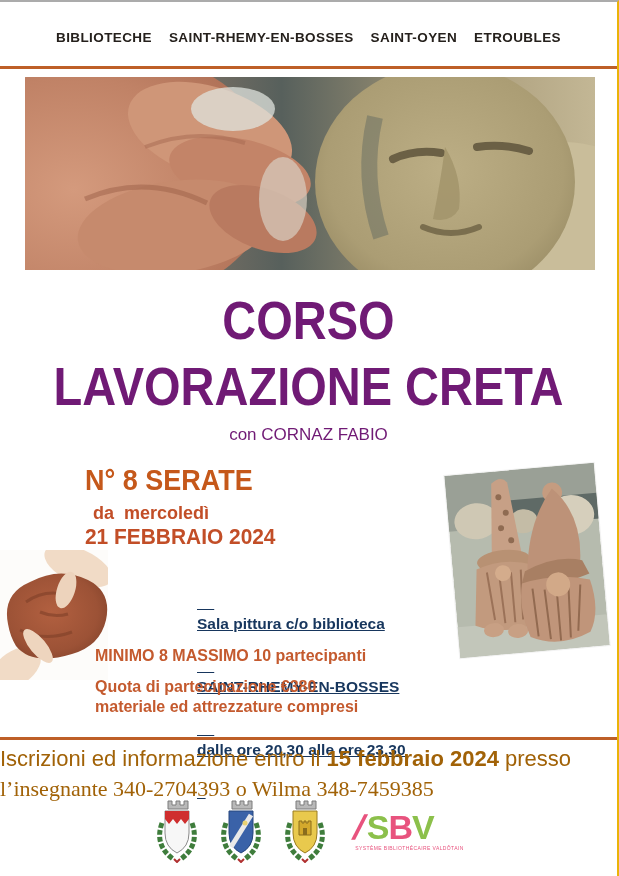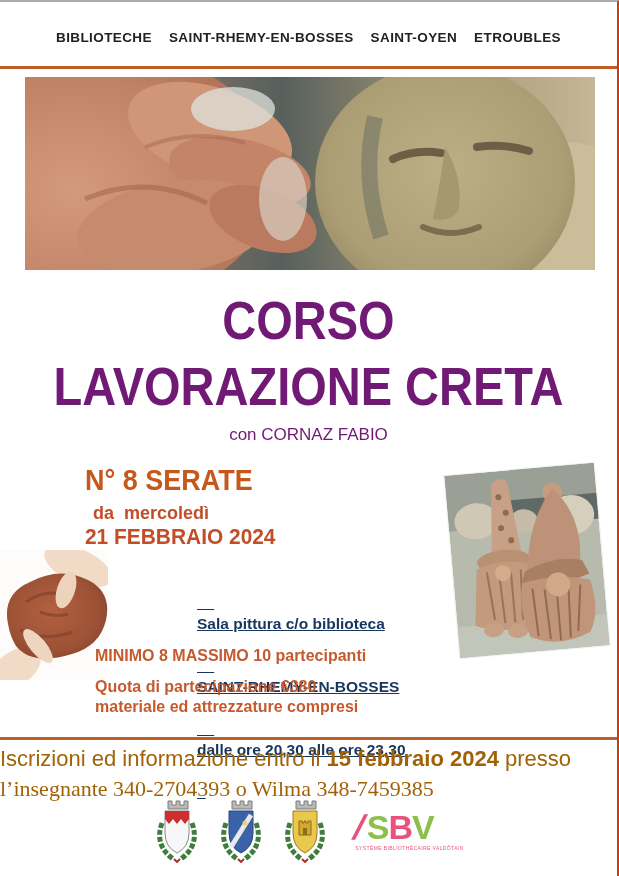--- a/index.html
+++ b/index.html
@@ -1,19 +1,19 @@
 <!DOCTYPE html>
 <html><head>
 <meta charset="utf-8">
 <style>
   html,body{margin:0;padding:0;background:#ffffff;}
   body{font-family:"Liberation Sans", sans-serif;}
   .page{
     position:relative; width:619px; height:876px; background:#ffffff;
-    border-top:2px solid #ababab; border-right:2px solid #c2410c;
+    border-top:2px solid #ababab; border-right:2px solid #eab308;
     box-sizing:border-box; overflow:hidden;padding-left:44px;
   }
   
   .header-bar{position:absolute; top:28px; left:0; width:100%;
     display:flex; justify-content:center; gap:17px;
     font-weight:bold; font-size:13.5px; letter-spacing:.4px; color:#25201c;}
   .rule{position:absolute; left:0; width:100%; height:3px; background:#be5f27;}
   .rule-top{top:64px;} .rule-bottom{top:735px;}
   
   .banner{position:absolute; left:25px; top:75px; width:570px; height:193px; overflow:hidden;}

